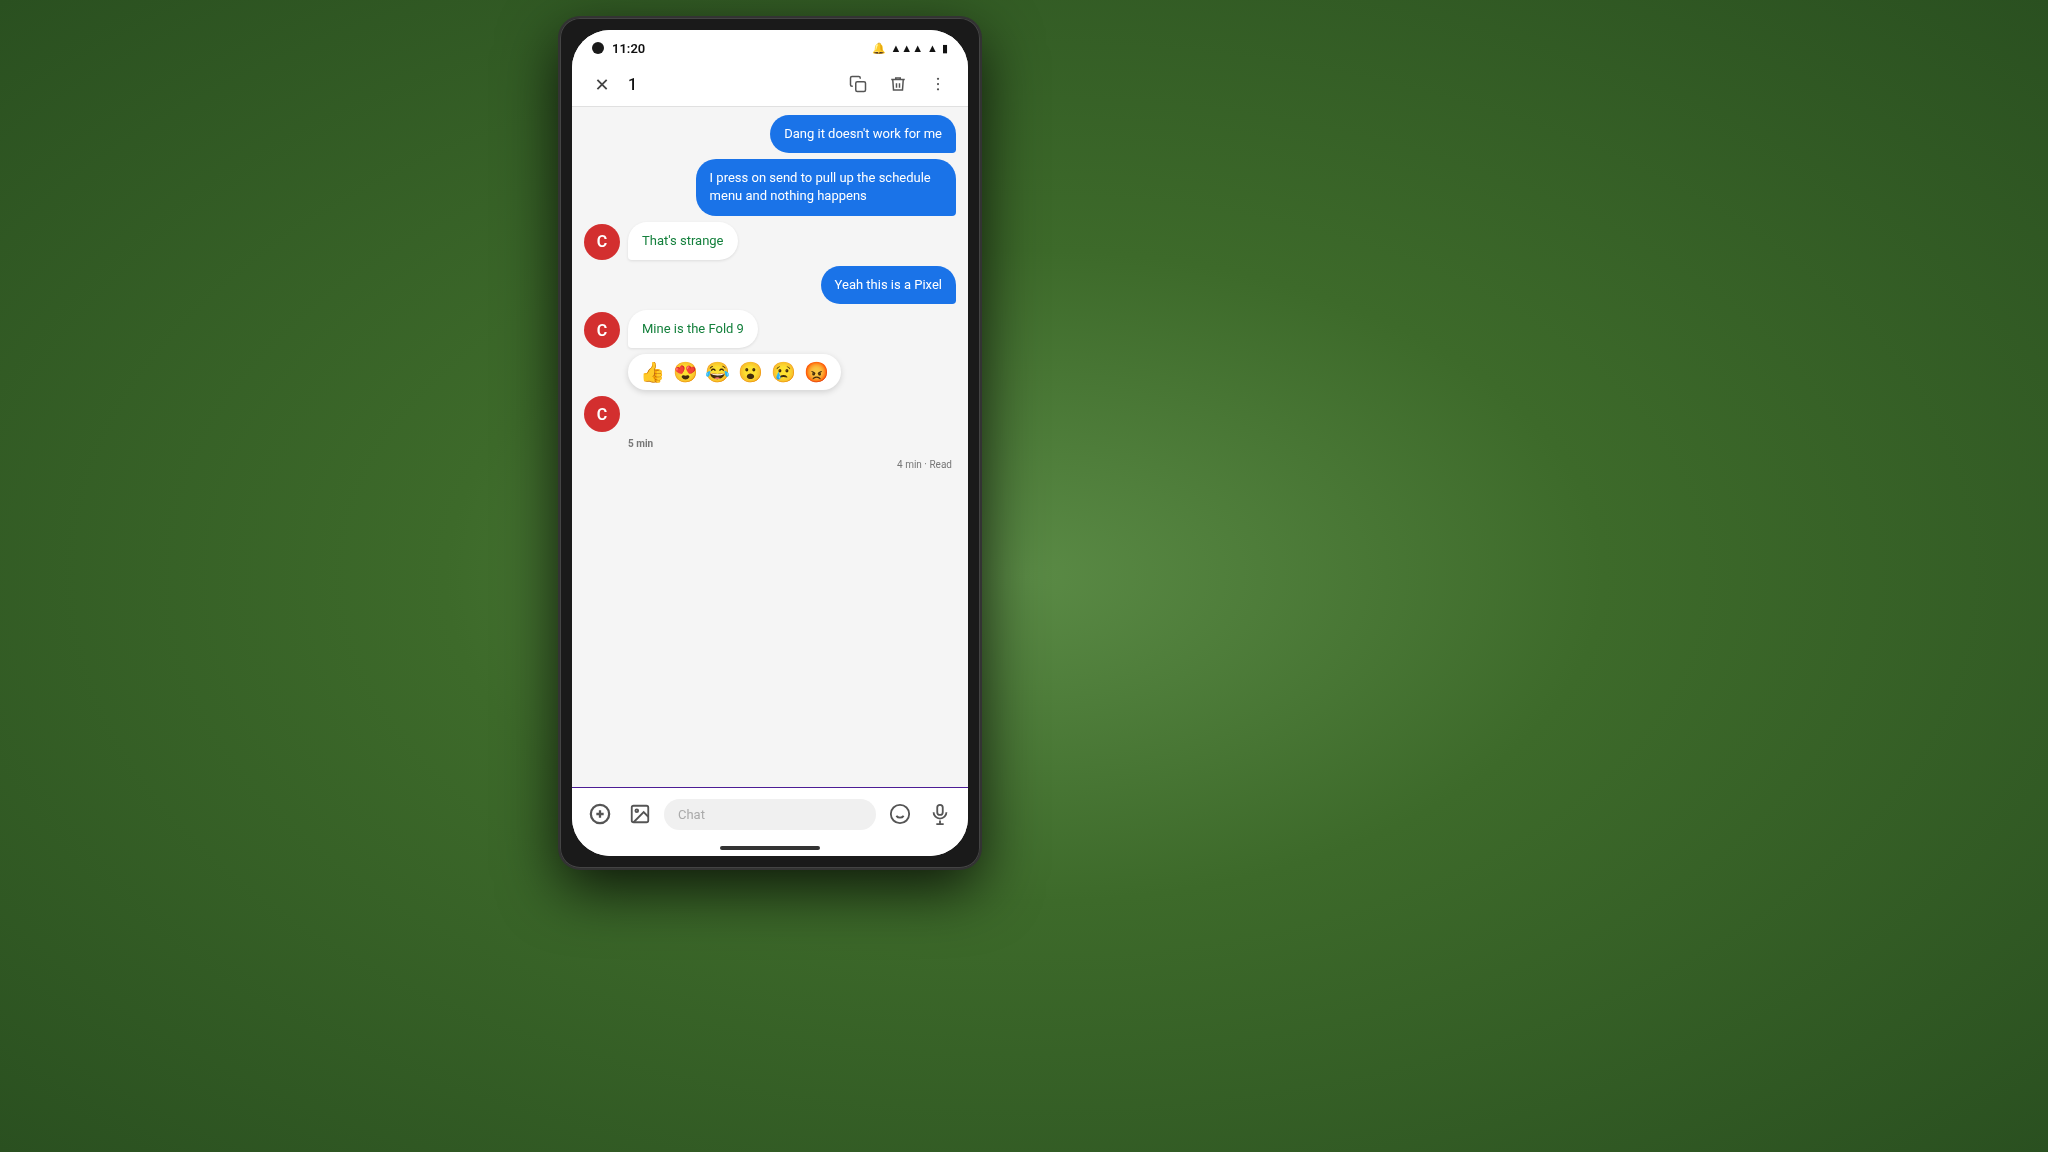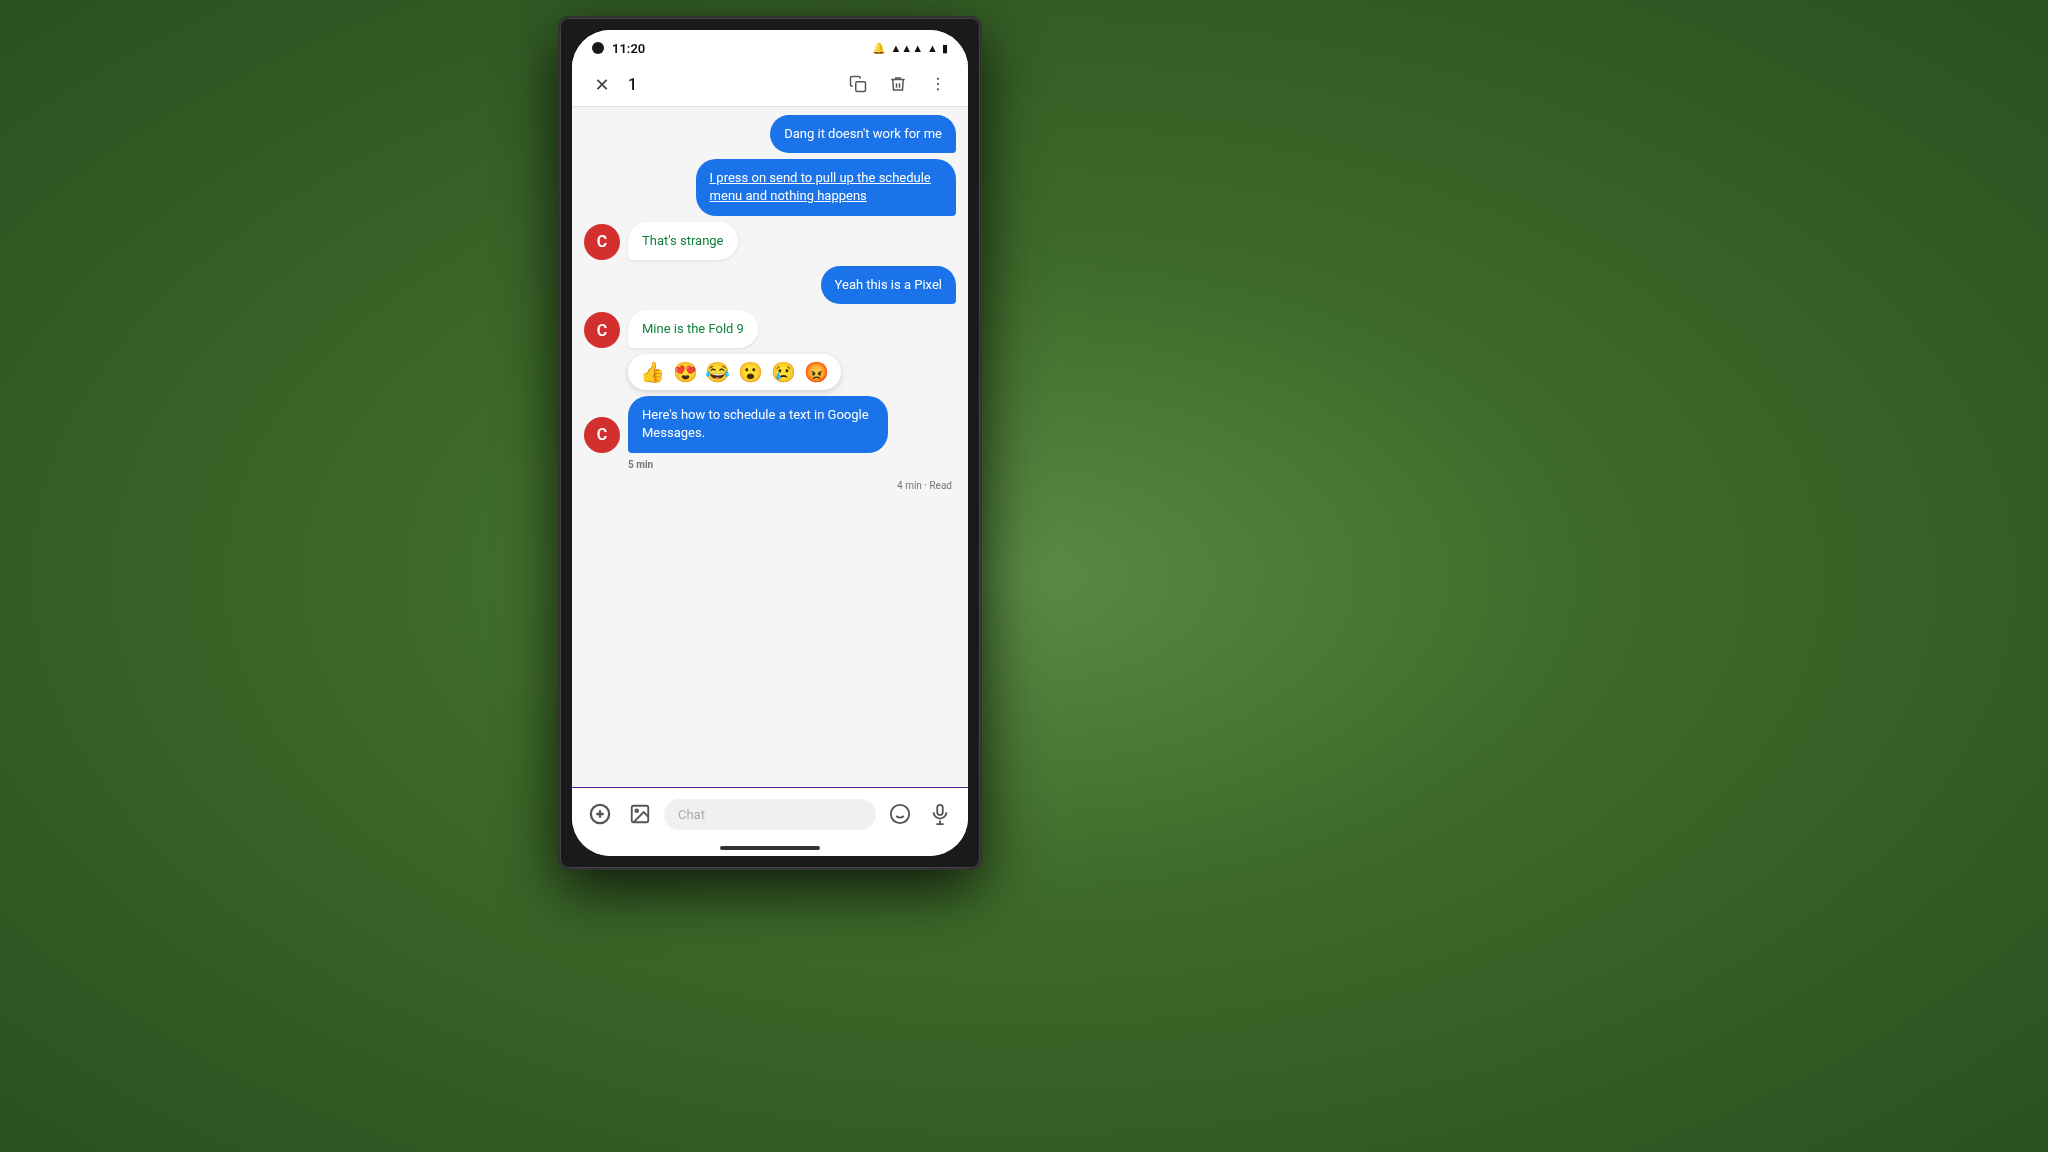--- a/index.html
+++ b/index.html
@@ -28,21 +28,21 @@
     }
 
     
     .phone {
       position: absolute;
       top: 18px;
       left: 560px;
       width: 420px;
       height: 850px;
       background: #1a1a1a;
-      border-radius: 9px;
+      border-radius: 20px;
       box-shadow: 
         0 0 0 2px #333,
         0 20px 60px rgba(0,0,0,0.8),
         inset 0 0 0 1px #444;
       overflow: hidden;
     }
 
     .phone-screen {
       position: absolute;
       top: 12px;
@@ -276,21 +276,20 @@
     .home-bar {
       width: 100px;
       height: 4px;
       background: #333;
       border-radius: 2px;
     }
 
     
     .bubble-selected {
       background: #1565c0;
-      text-decoration: underline;
     }
   </style>
 </head>
 <body>
 
 <div class="scene">
   <div class="background"></div>
 
   <div class="phone">
     <div class="phone-screen">
@@ -366,21 +365,20 @@
           <span>👍</span>
           <span>😍</span>
           <span>😂</span>
           <span>😮</span>
           <span>😢</span>
           <span>😡</span>
         </div>
 
         <div class="message-row incoming">
           <div class="avatar">C</div>
-          <div class="bubble incoming-blue">Here's how to schedule a text in Google Messages.</div>
         </div>
         <div class="time-label">5 min</div>
 
         <div class="message-meta">4 min · Read</div>
 
       </div>
 
       <div class="input-area">
         <div class="input-icon-btn">
           <svg width="22" height="22" viewBox="0 0 24 24" fill="none" stroke="#555" stroke-width="2.5">

